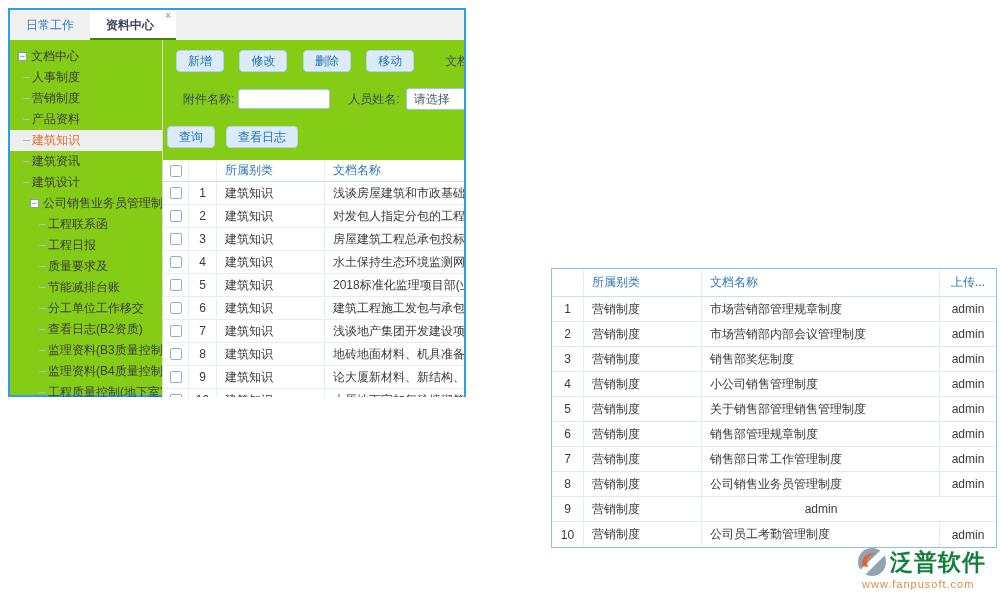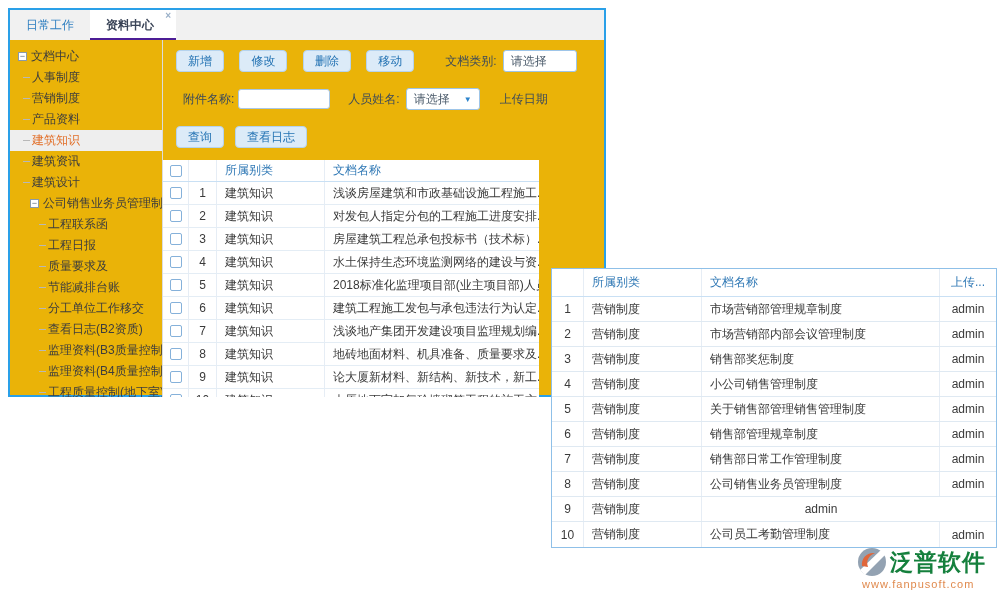--- a/index.html
+++ b/index.html
@@ -1,25 +1,25 @@
 <!DOCTYPE html>
 <html><head>
 <meta charset="utf-8">
 <style>
   * { margin:0; padding:0; box-sizing:border-box; }
   html,body { width:1000px; height:600px; background:#ffffff; overflow:hidden;
               font-family:"Liberation Sans","DejaVu Sans",sans-serif; }
 
   
-  .panel-left { position:absolute; left:8px; top:8px; width:598px; height:389px;
-                border:2px solid #2aa0e8; background:#eab308; }
+  .panel-left { position:absolute; left:8px; top:8px; width:458px; height:389px;
+                border:2px solid #2aa0e8; background:#84cc16; }
   .tabbar { height:30px; background:#f1f1f1; display:flex; align-items:stretch; }
   .tab { padding:0 16px; line-height:30px; font-size:12px; color:#2e7fc1; cursor:pointer; }
   .tab.active { position:relative; background:#ffffff; color:#3a4457; font-weight:bold;
-                border-bottom:2px solid #4c1d95; padding-right:22px; }
+                border-bottom:2px solid #4d7c0f; padding-right:22px; }
   .tab-close { position:absolute; top:1px; right:5px; font-size:10px; color:#9ab0c8; line-height:10px; }
 
   .panel-body { display:flex; height:357px; }
 
   
   .sidebar { width:153px; border-right:1px solid #dcdcdc; padding-top:6px; overflow:hidden; }
   .tree-row { height:21px; line-height:21px; font-size:12px; color:#3d3d3d;
               white-space:nowrap; cursor:pointer; display:flex; align-items:center; }
   .tbox { width:9px; height:9px; border:1px solid #8a9aa8; background:#fff; color:#5a6a78;
           font-size:9px; line-height:7px; text-align:center; display:inline-block;
@@ -32,21 +32,21 @@
           border-top:1px solid #b8b8b8; }
   .leaf1::before { left:13px; }
   .leaf2::before { left:29px; }
   .tree-row.selected { color:#e2702a; background:#eeeeee; }
 
   
   .content { flex:1; overflow:hidden; position:relative; }
   .frow { display:flex; align-items:center; width:600px; white-space:nowrap; }
   .r1 { margin-top:10px; padding-left:13px; }
   .r2 { margin-top:16px; padding-left:20px; }
-  .r3 { margin-top:16px; padding-left:13px; }
+  .r3 { margin-top:16px; padding-left:4px; }
   .btn { height:22px; padding:0 11px; background:#dcebf8; border:1px solid #b5d3ee;
          border-radius:4px; color:#2473b3; font-size:12px; cursor:pointer;
          font-family:Liberation Sans, sans-serif; margin-right:11px; }
   .flabel { font-size:12px; color:#3c4a5a; }
   .select { width:74px; height:22px; border:1px solid #9ec5e8; border-radius:3px;
             background:#fff; display:flex; align-items:center; justify-content:space-between;
             padding:0 7px; font-size:12px; color:#4a5a6a; cursor:pointer; }
   .caret { font-size:8px; color:#2d84cc; }
   .tinput { width:92px; height:20px; border:1px solid #a9c7e5; border-radius:3px;
             font-size:12px; padding:0 5px; color:#333; outline:none; }

